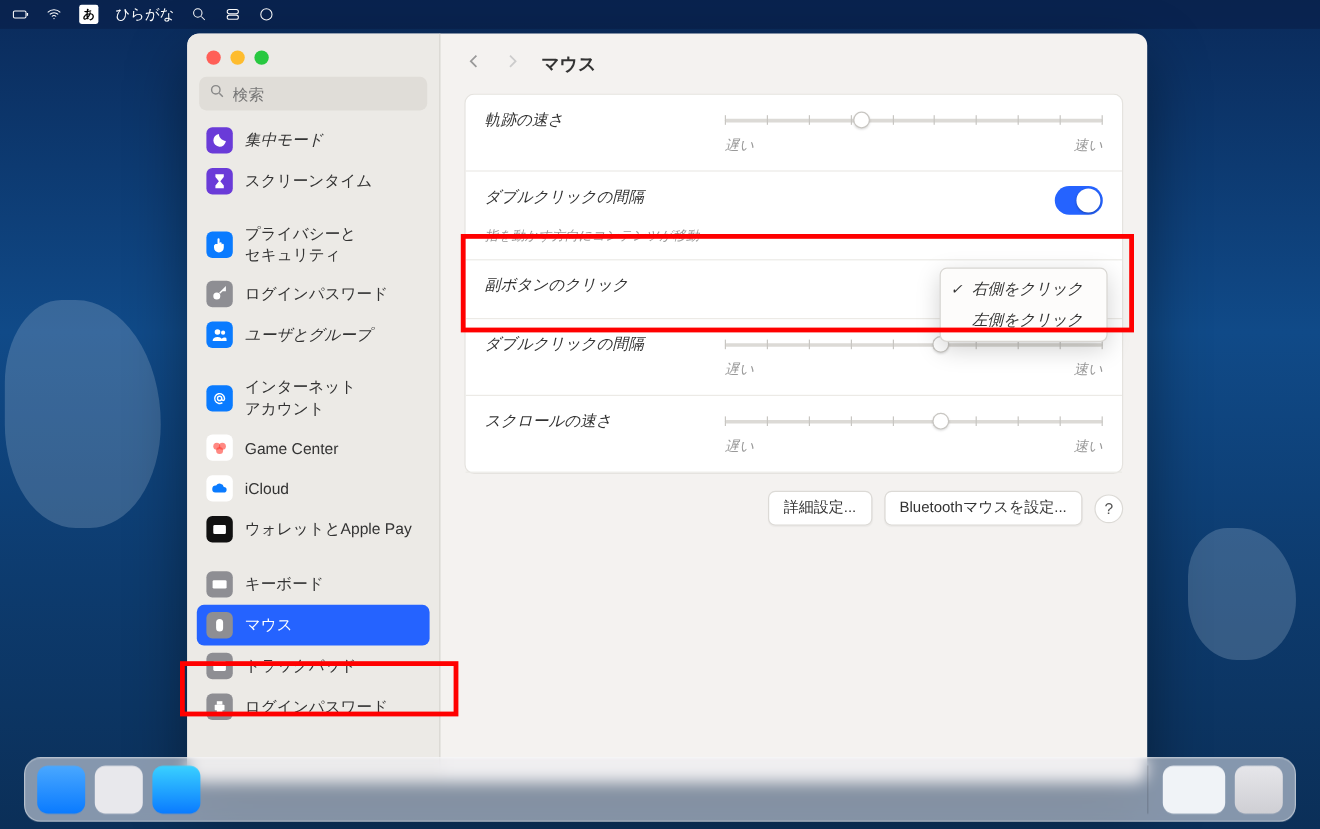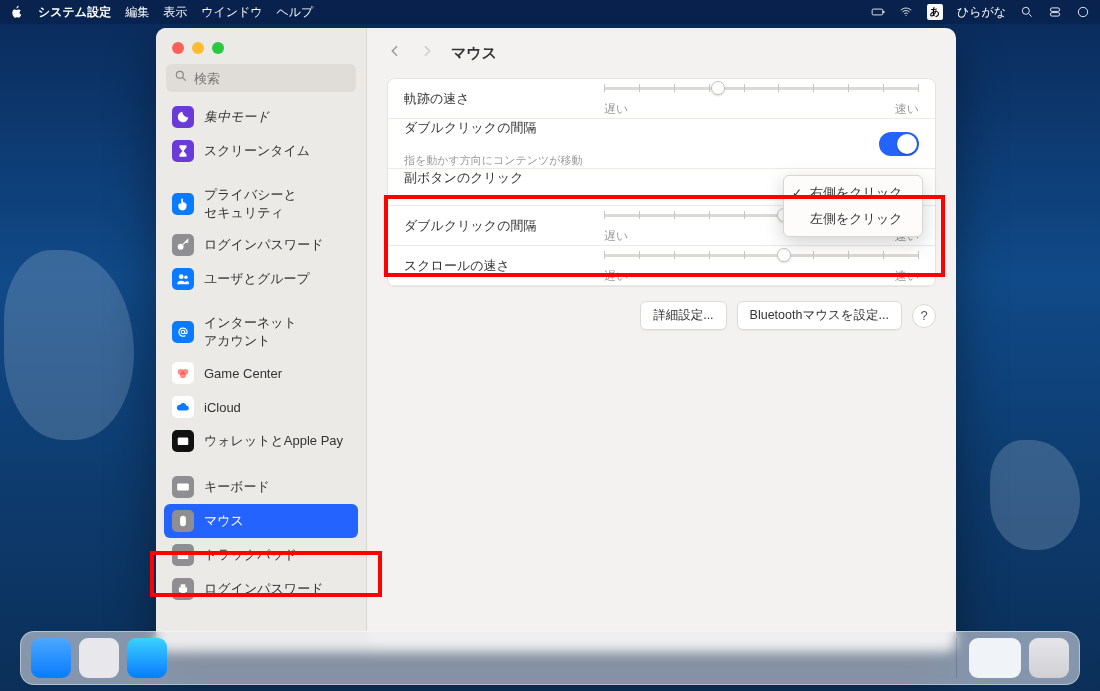--- a/index.html
+++ b/index.html
@@ -43,21 +43,21 @@
 .side-item .icon-box svg{width:14px;height:14px;}
 .side-sep { height:12px; }
 .red-box-sidebar { position:absolute; border:4px solid #ff0000; pointer-events:none; }
 .content { flex:1; display:flex; flex-direction:column; }
 .titlebar { height:50px; display:flex; align-items:center; gap:16px; padding:0 20px;}
 .navbtn svg{width:16px;height:16px;stroke:#999;fill:none;stroke-width:2.2;}
 .navbtn.dis svg{stroke:#ccc;}
 .titlebar h1{ font-size:15px; font-weight:600; color:#333;}
 .pane { flex:1; padding:0 20px 20px; overflow:auto;}
 .card { background:#fff; border:1px solid #e5e3df; border-radius:8px; position:relative; }
-.row { display:flex; align-items:center; padding:0 16px; border-bottom:1px solid #eceae6; position:relative;}
+.row { display:flex; align-items:flex-start; padding:12px 16px; border-bottom:1px solid #eceae6; position:relative;font-style:italic;}
 .row:last-child{border-bottom:none;}
 .row .lab { flex:0 0 200px; font-size:13px; color:#333; }
 .row .sub { font-size:11px; color:#999; margin-top:16px;}
 .row .ctrl { flex:1; display:flex; flex-direction:column; align-items:stretch; }
 .slider-track { position:relative; height:18px; display:flex; align-items:center;}
 .slider-track .track{ height:3px; background:#dcdad6; width:100%; border-radius:2px; position:relative;}
 .slider-track .ticks{ position:absolute; inset:0; display:flex; justify-content:space-between;}
 .slider-track .ticks span{ width:1px; height:8px; background:#c8c6c2; margin-top:5px;}
 .slider-track .knob{ position:absolute; width:14px; height:14px; background:#fff; border:1px solid #c8c6c2; border-radius:50%; top:2px; box-shadow:0 1px 2px rgba(0,0,0,.15);}
 .slider-labels{ display:flex; justify-content:space-between; font-size:12px; color:#999; margin-top:4px;}
@@ -85,32 +85,20 @@
 </style>
 </head>
 <body>
 
 <div class="underwater-shapes">
   <div class="fish" style="left:4px;top:250px;width:130px;height:190px;"></div>
   <div class="fish" style="right:20px;top:440px;width:90px;height:110px;"></div>
 </div>
 
 <div class="menubar">
-  <div class="left">
-    <span class="apple-icon">
-      <svg viewBox="0 0 24 24">
-          <path d="M16.4 13.2c0-2.4 2-3.5 2-3.6-1.1-1.6-2.8-1.8-3.4-1.8-1.4-.1-2.8.8-3.5.8s-1.8-.8-3-.8c-1.5 0-3 .9-3.8 2.3-1.6 2.8-.4 7 1.2 9.3.8 1.1 1.7 2.4 2.9 2.3 1.2 0 1.6-.8 3.1-.8s1.8.8 3.1.7c1.3 0 2.1-1.1 2.9-2.3.9-1.3 1.3-2.6 1.3-2.7-.1 0-2.8-1.1-2.8-3.4zm-2.6-8.8c.7-.8 1.1-1.9 1-3-1 0-2.1.7-2.8 1.5-.6.7-1.1 1.8-1 2.9 1.1.1 2.1-.6 2.8-1.4z"></path>
-        </svg>
-    </span>
-    <span style="font-weight:600;">システム設定</span>
-    <span>編集</span>
-    <span>表示</span>
-    <span>ウインドウ</span>
-    <span>ヘルプ</span>
-  </div>
   <div class="right">
     <span class="status-icon">
         <svg viewBox="0 0 24 24">
           <rect x="2" y="7" width="18" height="10" rx="2"></rect>
           <rect x="21" y="10" width="2" height="4" fill="#fff" stroke="none"></rect>
         </svg>
       </span>
     <span class="status-icon">
         <svg viewBox="0 0 24 24">
           <path d="M3 9c5-5 13-5 18 0M6 12c3.3-3.3 8.7-3.3 12 0M9 15c1.7-1.7 4.3-1.7 6 0"></path>
@@ -192,21 +180,21 @@
           <span style="white-space: pre-line;">ログインパスワード</span>
         </div>
         <div class="side-item">
           <div class="icon-box" style="background: rgb(10, 123, 255); color: rgb(255, 255, 255);">
             <svg viewBox="0 0 24 24" fill="currentColor">
               <circle cx="9" cy="8" r="4"></circle>
               <circle cx="17" cy="9" r="3"></circle>
               <path d="M2 21c0-4 3-6 7-6s7 2 7 6M14 21c0-3 2-5 5-5s3 1 3 5"></path>
             </svg>
           </div>
-          <span style="white-space: pre-line;">ユーザとグループ</span>
+          <span style="white-space: pre-line; font-style: italic;">ユーザとグループ</span>
         </div>
         <div class="side-sep"></div>
         <div class="side-item">
           <div class="icon-box" style="background: rgb(10, 123, 255); color: rgb(255, 255, 255);">
             <svg viewBox="0 0 24 24" fill="none" stroke="currentColor" stroke-width="2">
               <circle cx="12" cy="12" r="3"></circle>
               <path d="M15 12v1a2 2 0 0 0 4 0v-1a7 7 0 1 0-3 6"></path>
             </svg>
           </div>
           <span style="white-space: pre-line;">インターネット

